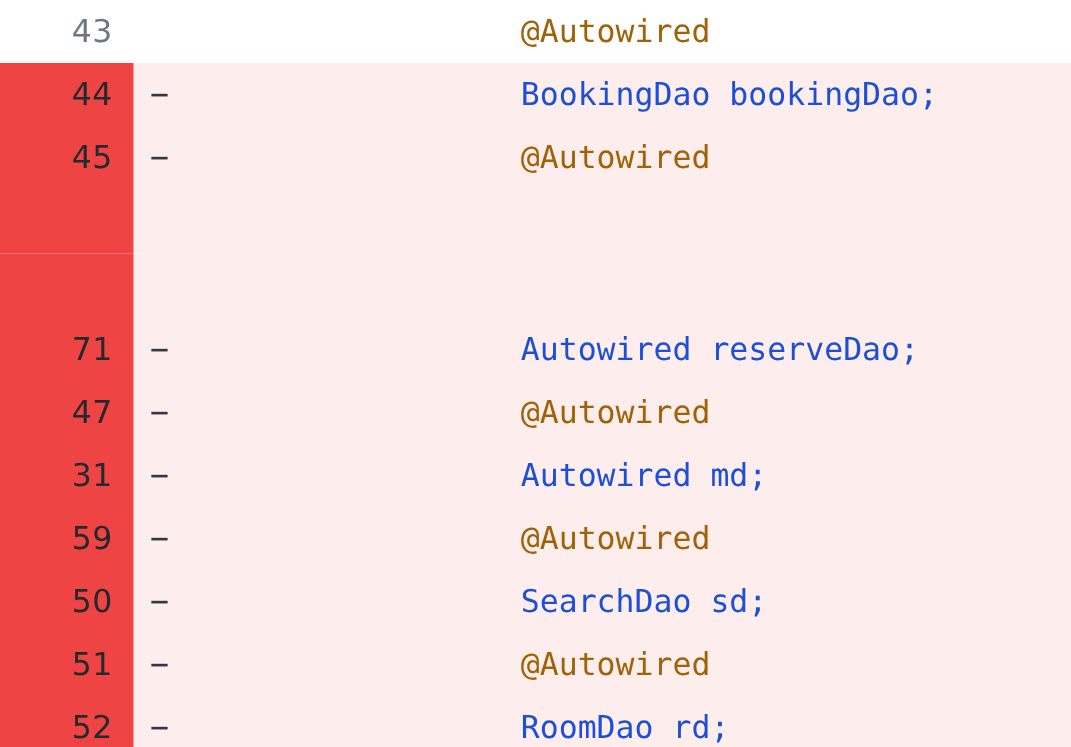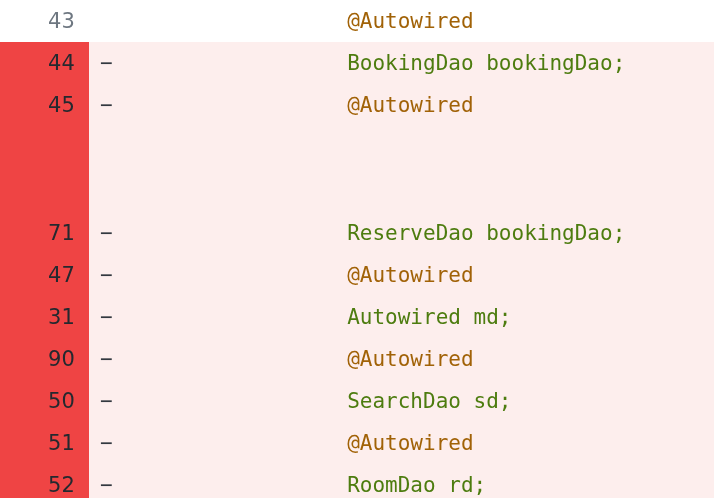--- a/index.html
+++ b/index.html
@@ -82,21 +82,21 @@
     white-space: pre;
     font-family: "DejaVu Sans Mono", "Liberation Mono", monospace;
     letter-spacing: 0px;
   }
 
   
   .tok-annotation {
     color: #a16207;
   }
   .tok-plain {
-    color: #4d7c0f;
+    color: #1d4ed8;
   }
 
   
   .diff-row.tall .line-no,
   .diff-row.tall .marker,
   .diff-row.tall .code {
     line-height: 42px;
   }
   .diff-row.tall {
     height: 85px;
@@ -145,34 +145,34 @@
         <div class="code"><span class="tok-plain">        </span><span class="tok-plain">BookingDao bookingDao;</span></div>
       </div>
       <div class="diff-row deletion tall tall-bottomgap">
         <div class="line-no">45</div>
         <div class="marker">−</div>
         <div class="code"><span class="tok-plain">        </span><span class="tok-annotation">@Autowired</span></div>
       </div>
       <div class="diff-row deletion tall tall-topgap">
         <div class="line-no">71</div>
         <div class="marker">−</div>
-        <div class="code"><span class="tok-plain">        </span><span class="tok-plain">ReserveDao bookingDao;</span></div>
+        <div class="code"><span class="tok-plain">        </span><span class="tok-plain">Autowired reserveDao;</span></div>
       </div>
       <div class="diff-row deletion std">
         <div class="line-no">47</div>
         <div class="marker">−</div>
         <div class="code"><span class="tok-plain">        </span><span class="tok-annotation">@Autowired</span></div>
       </div>
       <div class="diff-row deletion std">
         <div class="line-no">31</div>
         <div class="marker">−</div>
         <div class="code"><span class="tok-plain">        </span><span class="tok-plain">Autowired md;</span></div>
       </div>
       <div class="diff-row deletion std">
-        <div class="line-no">90</div>
+        <div class="line-no">59</div>
         <div class="marker">−</div>
         <div class="code"><span class="tok-plain">        </span><span class="tok-annotation">@Autowired</span></div>
       </div>
       <div class="diff-row deletion std">
         <div class="line-no">50</div>
         <div class="marker">−</div>
         <div class="code"><span class="tok-plain">        </span><span class="tok-plain">SearchDao sd;</span></div>
       </div>
       <div class="diff-row deletion std">
         <div class="line-no">51</div>

